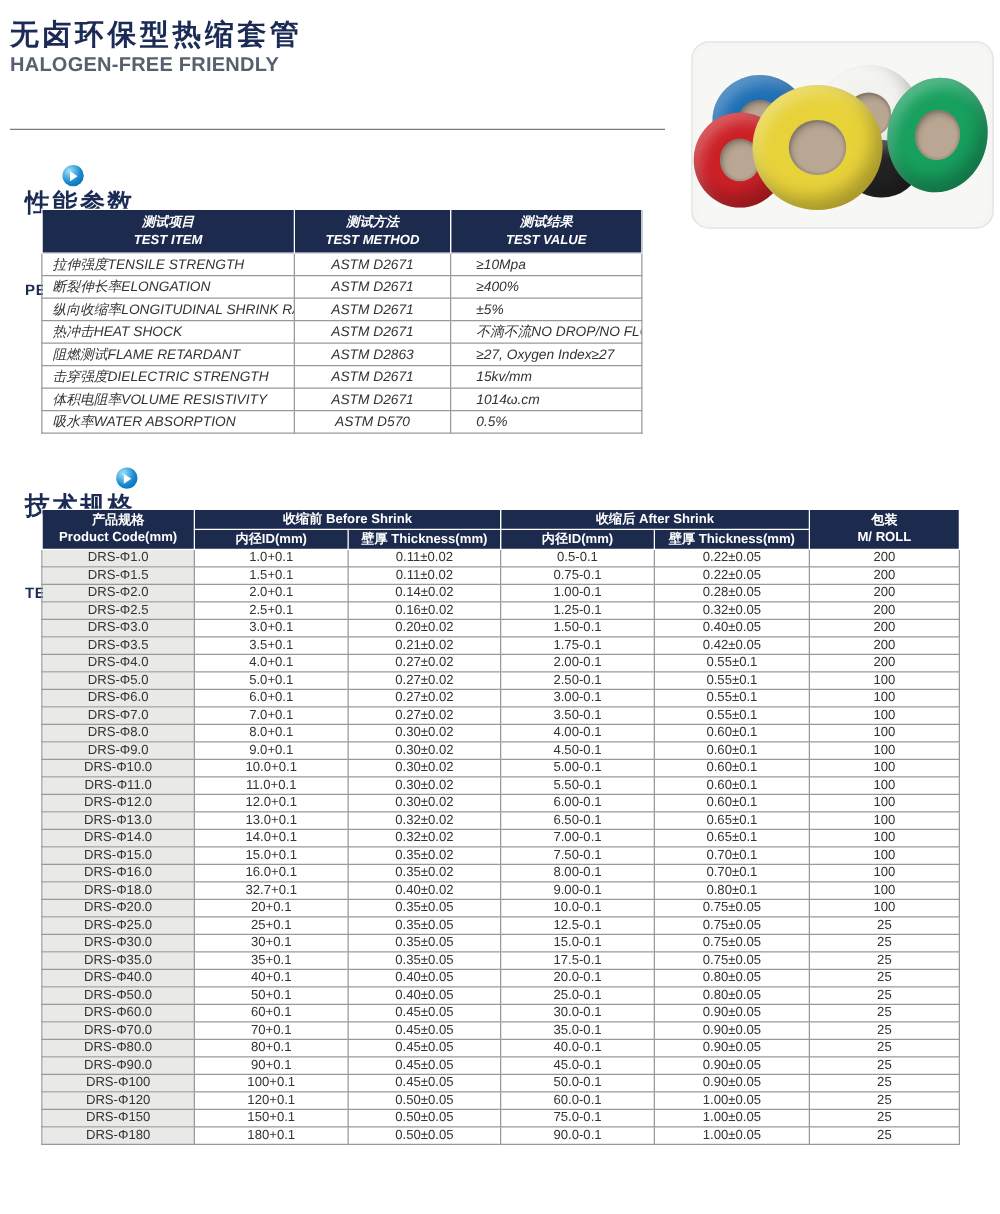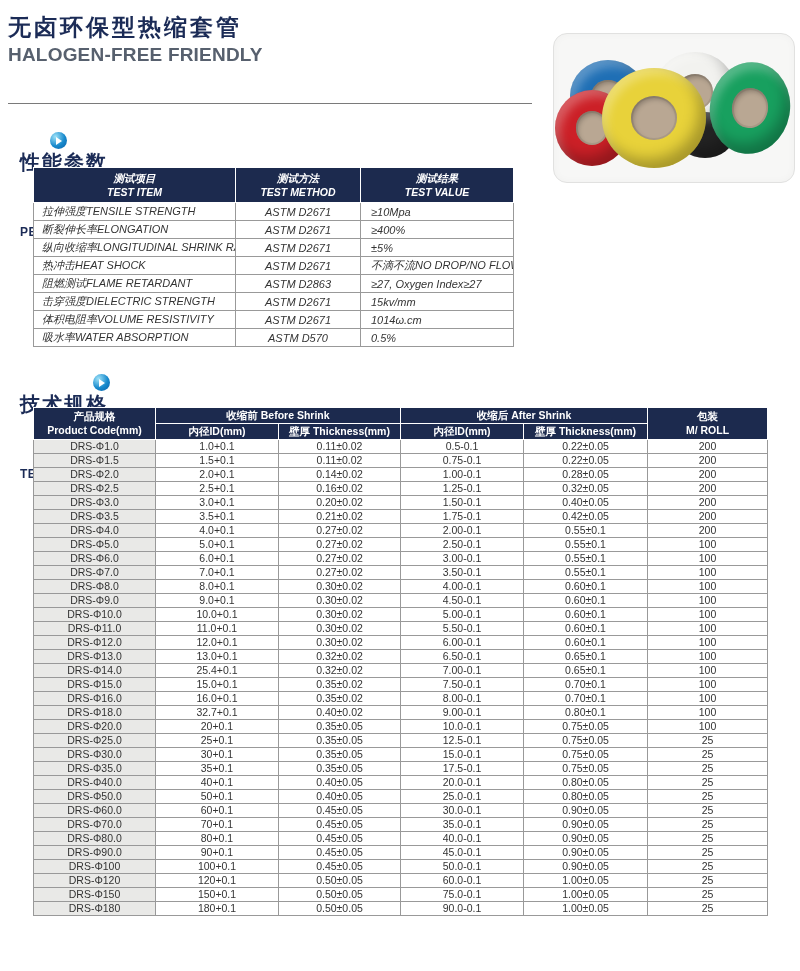--- a/index.html
+++ b/index.html
@@ -9,21 +9,21 @@
     --roll_black:#232323; --roll_green:#18a05f; --roll_core:#b9a793;
   }
   *{margin:0;padding:0;box-sizing:border-box;}
   html,body{background:#fff;}
   body{font-family:"Liberation Sans","DejaVu Sans",sans-serif;}
   .page{position:relative;width:800px;height:971px;background:#fff;overflow:hidden;}
 
   
   .title-cn{position:absolute;left:8px;top:12px;font-size:23px;font-weight:bold;
             color:var(--title);letter-spacing:3px;}
-  .subtitle{position:absolute;left:8px;top:44px;font-size:19px;font-weight:bold;
+  .subtitle{position:absolute;left:8px;top:44px;font-size:16px;font-weight:bold;
             color:var(--subtitle_gray);line-height:1.14;letter-spacing:.2px;}
   .title-rule{position:absolute;left:8px;top:103px;width:524px;height:1px;background:var(--rule_gray);}
 
   
   .photo{position:absolute;left:553px;top:33px;width:242px;height:150px;background:#f7f7f6;
          border:1px solid #e1e1e0;border-radius:14px;box-shadow:inset 0 0 8px rgba(0,0,0,.03);}
   .roll{position:absolute;border-radius:50%;
         box-shadow:inset -7px -9px 14px rgba(0,0,0,.28), inset 5px 7px 10px rgba(255,255,255,.28);}
   .roll .core{position:absolute;inset:0;margin:auto;width:44%;height:44%;border-radius:50%;
         background:var(--roll_core);box-shadow:inset 2px 3px 5px rgba(0,0,0,.25), inset 0 0 0 2px rgba(0,0,0,.07);}
@@ -52,21 +52,21 @@
   th span{display:block;}
   td{border:1px solid var(--border_gray);color:#333;text-align:center;background:#fff;
      white-space:nowrap;overflow:hidden;}
 
   
   .perf{left:33px;top:167px;width:480px;font-style:italic;}
   .perf th{font-size:10.5px;height:35px;line-height:1.35;}
   .perf td{font-size:11px;height:16px;padding:1px 6px;}
   .perf td.c-item{text-align:left;padding-left:8px;}
   .perf td.c-method{text-align:center;}
-  .perf td.c-value{text-align:left;padding-left:10px;}
+  .perf td.c-value{text-align:left;padding-left:20px;}
 
   
   .spec{left:33px;top:407px;width:734px;}
   .spec th{font-size:10.5px;height:16px;line-height:1.32;padding:0 2px;}
   .spec td{font-size:10.5px;height:13px;line-height:13px;padding:0 4px;}
   .spec td.c-code{background:var(--row_gray);}
 </style>
 </head>
 <body>
 
@@ -330,21 +330,21 @@
         <tr>
           <td class="c-code">DRS-Φ13.0</td>
           <td>13.0+0.1</td>
           <td>0.32±0.02</td>
           <td>6.50-0.1</td>
           <td>0.65±0.1</td>
           <td>100</td>
         </tr>
         <tr>
           <td class="c-code">DRS-Φ14.0</td>
-          <td>25.4+0.1</td>
+          <td>14.0+0.1</td>
           <td>0.32±0.02</td>
           <td>7.00-0.1</td>
           <td>0.65±0.1</td>
           <td>100</td>
         </tr>
         <tr>
           <td class="c-code">DRS-Φ15.0</td>
           <td>15.0+0.1</td>
           <td>0.35±0.02</td>
           <td>7.50-0.1</td>

